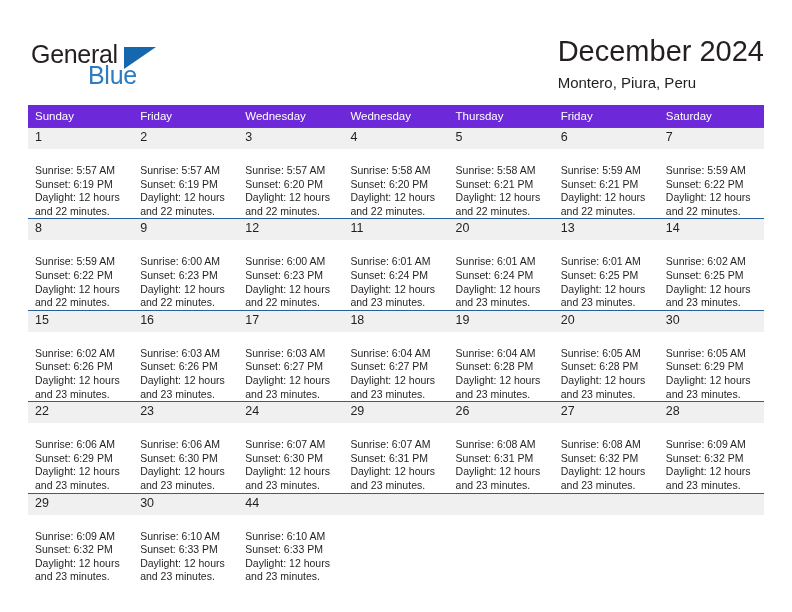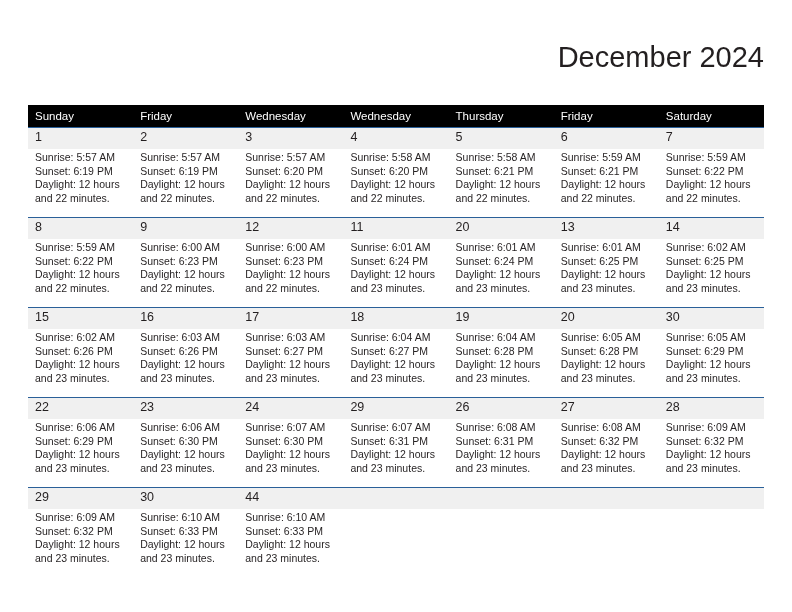--- a/index.html
+++ b/index.html
@@ -62,21 +62,21 @@
     top: 13px;
     width: 0;
     height: 0;
     border-left: 32px solid #1668ae;
     border-bottom: 22px solid transparent;
   }
 
   .title-block {
     position: absolute;
     right: 0;
-    top: 14px;
+    top: 8px;
     text-align: left;
   }
   .cal-title {
     font-size: 29px;
     color: #231f20;
     line-height: 1.08;
     white-space: nowrap;
   }
   .cal-subtitle {
     font-size: 15px;
@@ -88,21 +88,21 @@
   
   .calendar {
     position: absolute;
     left: 28px;
     top: 105px;
     width: 736px;
     border-collapse: collapse;
     table-layout: fixed;
   }
   .calendar th {
-    background: #000000;
+    background: #6d28d9;
     color: #ffffff;
     font-size: 11.5px;
     font-weight: normal;
     text-align: left;
     padding: 5px 0 5px 7px;
     height: 11px;
     border: none;
   }
   .calendar td {
     width: 105.14px;
@@ -123,39 +123,45 @@
     font-size: 12.5px;
     color: #231f20;
     padding: 3px 0 4px 7px;
     line-height: 1.05;
     height: 14px;
   }
   .daynum.empty {
     color: transparent;
   }
   .details {
-    padding: 2px 6px 0 7px;
+    padding: 15px 6px 0 7px;
     font-size: 10.5px;
     line-height: 13.6px;
     color: #231f20;
   }
   .details div {
     white-space: nowrap;
   }
 </style>
 </head>
 <body>
 
 <div class="page">
 
   <div class="header">
 
+    <div class="logo">
+      <span class="logo-general">General</span>
+      <span class="logo-triangle"></span>
+      <span class="logo-blue">Blue</span>
+    </div>
 
     <div class="title-block">
       <div class="cal-title">December 2024</div>
+      <div class="cal-subtitle">Montero, Piura, Peru</div>
     </div>
 
   </div>
 
   <table class="calendar">
     <thead>
       <tr>
         <th>Sunday</th>
         <th>Friday</th>
         <th>Wednesday</th>

